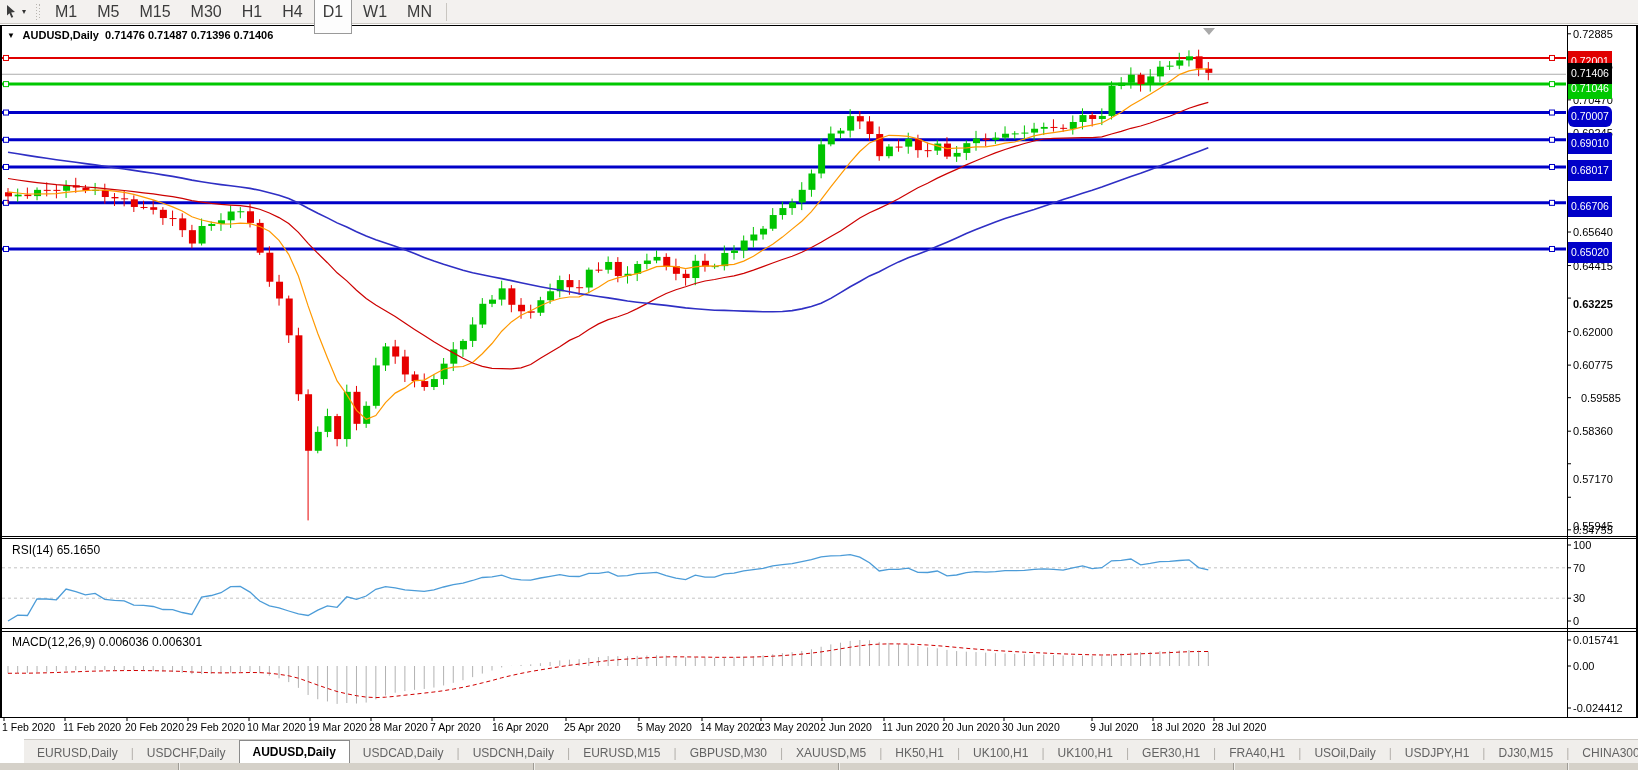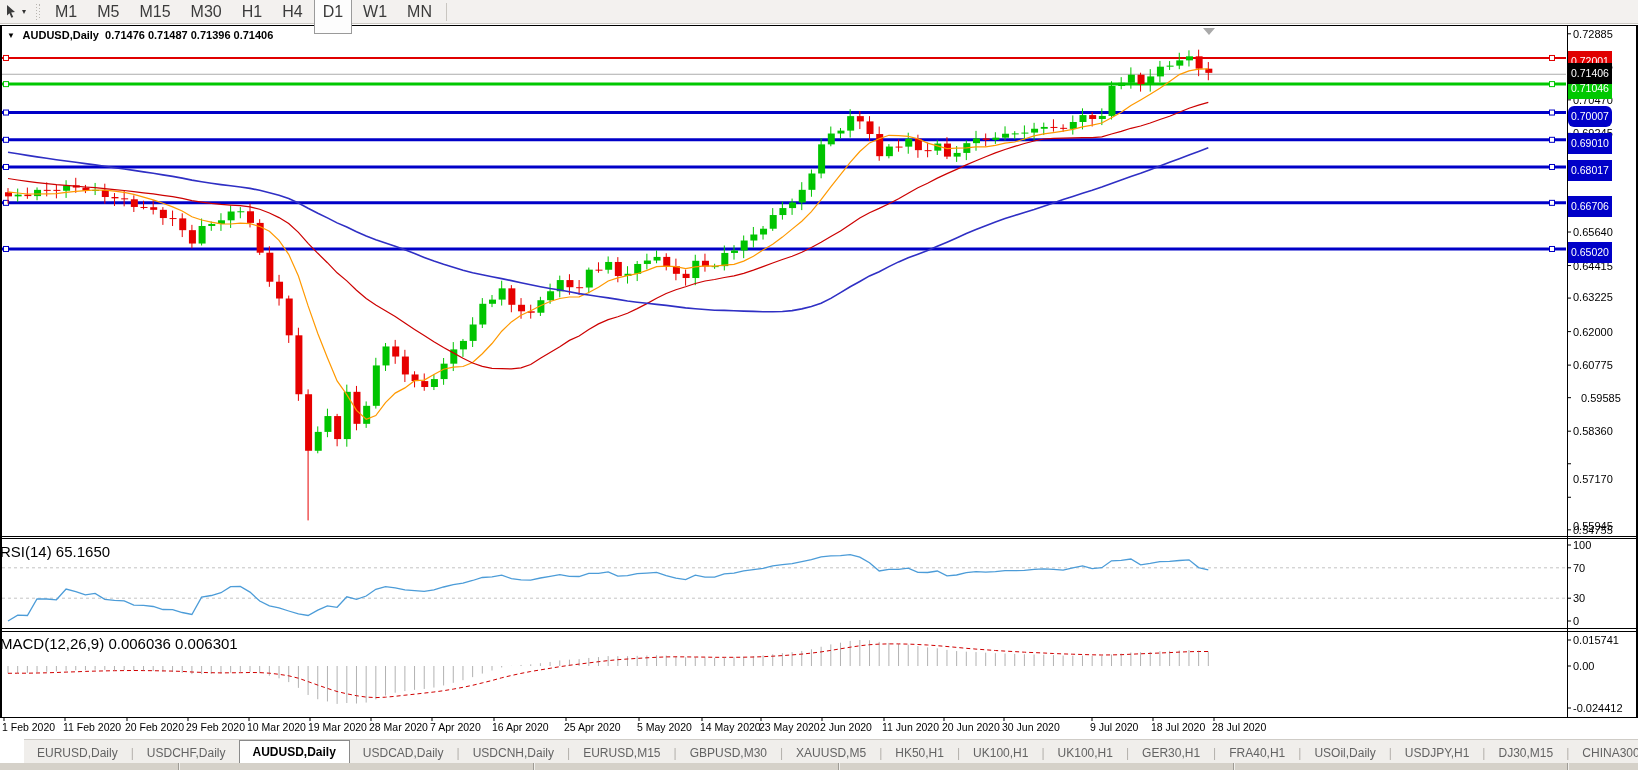--- a/index.html
+++ b/index.html
@@ -15,21 +15,21 @@
                    repeating-linear-gradient(to bottom,#b9b6b1 0 1px,transparent 1px 3px);
         background-size:1px 100%,1px 100%;background-position:0 0,3px 1px;background-repeat:repeat-y;}
   .tf-btn{height:19px;padding:12px 8px;margin:0 1px;font-size:16px;color:#3b3b3b;display:flex;
           align-items:center;border:1px solid transparent;background:transparent;cursor:default;}
   .tf-btn.active{background:#fdfdfd;border:1px solid #9a9a9a;}
   .tb-sep{width:1px;height:18px;background:#c9c6c1;margin:0 4px;}
   
   .frame-line{position:absolute;background:#000;z-index:5;}
   .chart-title{position:absolute;left:7px;top:29px;font-size:11px;font-weight:bold;color:#000;z-index:6;}
   .chart-title .tri{font-size:8px;margin-right:5px;position:relative;top:-1px;}
-  .pane-label{position:absolute;left:0;font-size:15px;color:#000;z-index:6;}
+  .pane-label{position:absolute;left:12px;font-size:12px;color:#000;z-index:6;}
   .axis-tick-label{position:absolute;left:1573px;font-size:11px;color:#000;line-height:12px;z-index:4;}
   .hline-label{position:absolute;left:1568px;font-size:10.5px;color:#fff;line-height:13px;height:13px;
                padding:4px 3px;z-index:7;}
   .date-label{position:absolute;top:721px;font-size:10.5px;color:#000;z-index:4;}
   .shift-marker{position:absolute;left:1203px;top:28px;width:0;height:0;z-index:6;
                 border-left:6px solid transparent;border-right:6px solid transparent;border-top:7px solid #a9a9a9;}
   svg.canvas{position:absolute;left:0;top:0;z-index:3;}
   
   .tabbar{position:absolute;left:0;top:739px;width:1638px;height:24px;background:#f0eeeb;
           border-top:1px solid #cfccc7;display:flex;align-items:flex-end;z-index:30;margin-left:24px;}
@@ -542,21 +542,21 @@
       <polyline points="8.0,152.2 17.7,153.8 27.4,155.4 37.0,156.9 46.7,158.3 56.4,159.7 66.1,161.0 75.8,162.3 85.4,163.6 95.1,164.9 104.8,166.3 114.5,167.6 124.2,169.0 133.8,170.4 143.5,171.9 153.2,173.3 162.9,174.9 172.6,176.4 182.2,178.1 191.9,180.1 201.6,181.7 211.3,183.2 221.0,184.6 230.6,185.8 240.3,187.0 250.0,188.4 259.7,190.3 269.4,192.7 279.0,195.3 288.7,198.6 298.4,203.0 308.1,208.3 317.8,213.3 327.4,217.9 337.1,222.9 346.8,227.1 356.5,231.8 366.2,236.1 375.8,239.7 385.5,242.9 395.2,246.2 404.9,249.8 414.6,253.6 424.2,257.4 433.9,261.0 443.6,264.3 453.3,267.3 463.0,270.2 472.6,272.7 482.3,274.8 492.0,276.8 501.7,278.6 511.4,280.6 521.0,282.7 530.7,284.8 540.4,286.7 550.1,288.5 559.8,290.0 569.4,291.8 579.1,293.6 588.8,295.0 598.5,296.5 608.2,297.9 617.8,299.4 627.5,301.0 637.2,302.2 646.9,303.3 656.6,304.4 666.2,305.4 675.9,306.6 685.6,307.9 695.3,308.7 705.0,309.5 714.6,310.2 724.3,310.4 734.0,310.8 743.7,311.1 753.4,311.4 763.0,311.7 772.7,311.7 782.4,311.5 792.1,310.6 801.8,308.9 811.4,306.6 821.1,303.2 830.8,298.4 840.5,292.6 850.2,286.8 859.8,281.5 869.5,275.9 879.2,271.7 888.9,266.6 898.6,261.9 908.2,257.8 917.9,254.2 927.6,250.5 937.3,246.3 947.0,242.2 956.6,237.9 966.3,233.6 976.0,229.6 985.7,225.7 995.4,222.0 1005.0,218.6 1014.7,215.5 1024.4,212.4 1034.1,209.5 1043.8,206.3 1053.4,203.0 1063.1,199.6 1072.8,196.4 1082.5,193.2 1092.2,190.3 1101.8,187.1 1111.5,183.5 1121.2,180.1 1130.9,176.5 1140.6,173.3 1150.2,169.7 1159.9,165.9 1169.6,162.3 1179.3,158.7 1189.0,155.0 1198.6,151.4 1208.3,147.8 " fill="none" stroke="#2f2fc4" stroke-width="1.6"></polyline>
     </svg>
 
   <div id="axis-labels">
       <div class="axis-tick-label" style="top: 27.7975px;">0.72885</div>
       <div class="axis-tick-label" style="top: 60.3557px;">0.71695</div>
       <div class="axis-tick-label" style="top: 93.8714px;">0.70470</div>
       <div class="axis-tick-label" style="top: 127.387px;">0.69245</div>
       <div class="axis-tick-label" style="top: 226.019px;">0.65640</div>
       <div class="axis-tick-label" style="top: 259.535px;">0.64415</div>
-      <div class="axis-tick-label" style="top: 291px;">0.63225</div>
+      <div class="axis-tick-label" style="top: 298px; font-weight: bold;">0.63225</div>
       <div class="axis-tick-label" style="top: 325.609px;">0.62000</div>
       <div class="axis-tick-label" style="top: 359.124px;">0.60775</div>
       <div class="axis-tick-label" style="top: 391.683px; padding-left: 8px;">0.59585</div>
       <div class="axis-tick-label" style="top: 425.198px;">0.58360</div>
       <div class="axis-tick-label" style="top: 473px;">0.57170</div>
       <div class="axis-tick-label" style="top: 520px;">0.55945</div>
       <div class="axis-tick-label" style="top: 523.83px; font-style: italic;">0.54755</div>
       <div class="axis-tick-label" style="top: 539px;">100</div>
       <div class="axis-tick-label" style="top: 561.8px;">70</div>
       <div class="axis-tick-label" style="top: 592.2px;">30</div>

